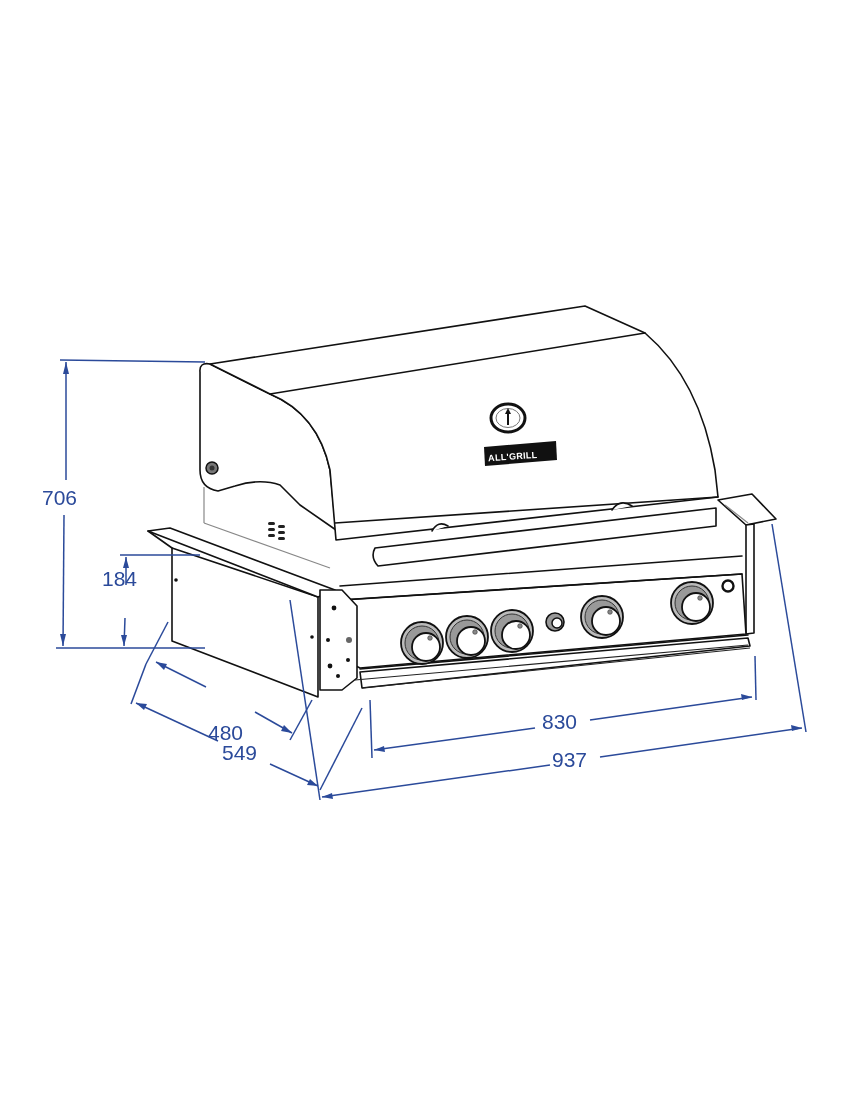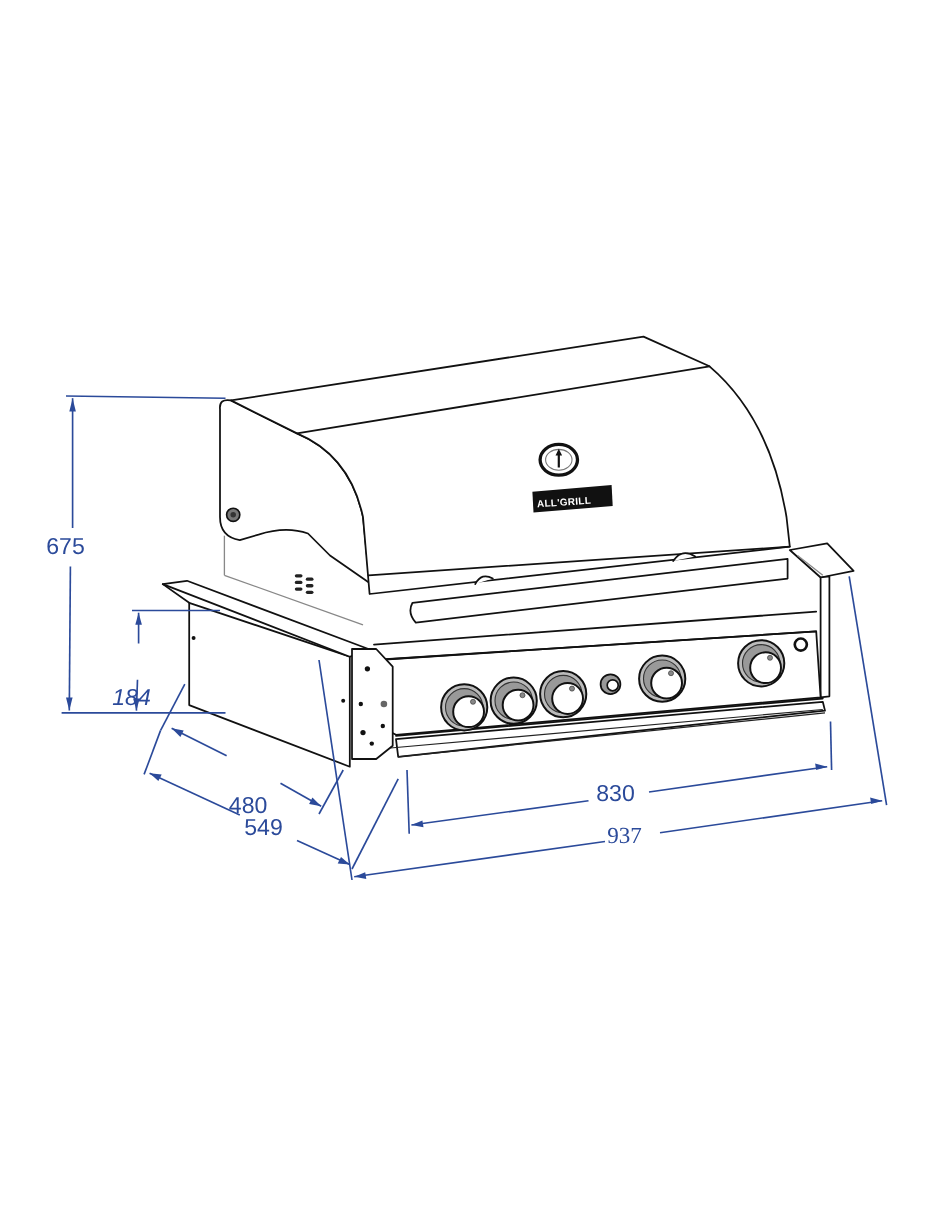--- a/index.html
+++ b/index.html
@@ -178,18 +178,18 @@
     <polygon class="dim-arrow" points="752,697 742,700 741,694"></polygon>
 
     <line class="dim" x1="772" y1="524" x2="806" y2="732"></line>
     <line class="dim" x1="322" y1="797" x2="550" y2="765"></line>
     <line class="dim" x1="600" y1="757" x2="802" y2="728"></line>
     <polygon class="dim-arrow" points="322,797 332,793 333,799"></polygon>
     <polygon class="dim-arrow" points="802,728 792,731 791,725"></polygon>
   </g>
 </svg>
 
-<div class="dim-label" style="left:42px; top:487px;">675</div>
-<div class="dim-label" style="left:102px; top:624px;font-style:italic;">184</div>
+<div class="dim-label" style="left:42px; top:487px;">706</div>
+<div class="dim-label" style="left:102px; top:568px;">184</div>
 <div class="dim-label" style="left:208px; top:690px;margin-top:32px;">480</div>
 <div class="dim-label" style="left:222px; top:742px;text-align:center;">549</div>
 <div class="dim-label" style="left:542px; top:711px;">830</div>
-<div class="dim-label" style="left:552px; top:749px;font-family:Liberation Serif, serif;">937</div>
+<div class="dim-label" style="left:552px; top:749px;">937</div>
 
 </body></html>

